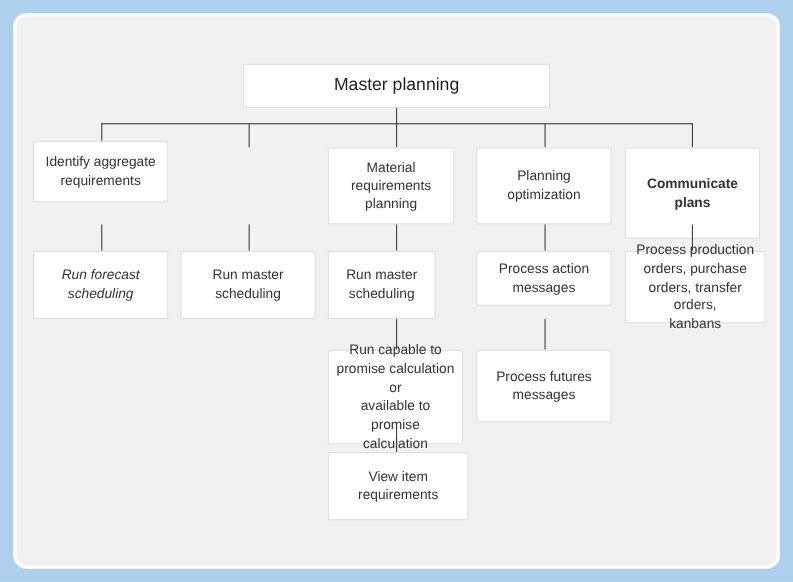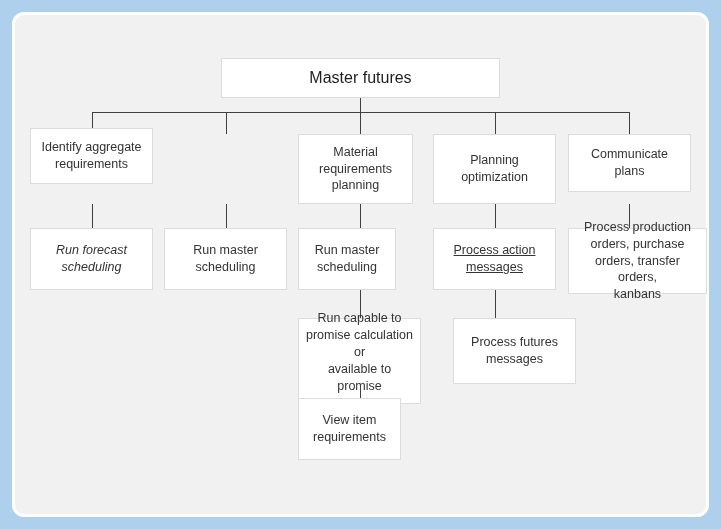--- a/index.html
+++ b/index.html
@@ -73,21 +73,21 @@
 </style>
 </head>
 <body>
 
 <div id="canvas">
 
   <div id="panel"></div>
 
   <div id="diagram">
 
-    <div class="node root" style="left:221px; top:58px; width:279px; height:40px;">Master futures</div>
+    <div class="node root" style="left:221px; top:58px; width:279px; height:40px;">Master planning</div>
 
     <div class="line v" style="left:360px; top:98px; height:15px;"></div>
 
     <div class="line h" style="left:92px; top:112px; width:538px;"></div>
 
     <div class="line v" style="left:92px;  top:112px; height:22px;"></div>
     <div class="line v" style="left:226px; top:112px; height:22px;"></div>
     <div class="line v" style="left:360px; top:112px; height:22px;"></div>
     <div class="line v" style="left:495px; top:112px; height:22px;"></div>
     <div class="line v" style="left:629px; top:112px; height:22px;"></div>
@@ -115,39 +115,39 @@
 
     <div class="line v" style="left:360px; top:290px; height:28px;"></div>
 
     <div class="node" style="left:298px; top:318px; width:123px; height:86px;">Run capable to
 promise calculation or
 available to promise
 calculation</div>
 
     <div class="line v" style="left:360px; top:384px; height:27px;"></div>
 
-    <div class="node" style="left:298px; top:398px; width:103px; height:62px;">View item
+    <div class="node" style="left:298px; top:411px; width:128px; height:62px;">View item
 requirements</div>
 
     <div class="node" style="left:433px; top:134px; width:123px; height:70px;">Planning
 optimization</div>
 
     <div class="line v" style="left:495px; top:204px; height:24px;"></div>
 
-    <div class="node" style="left:433px; top:228px; width:123px; height:62px;text-decoration:underline;">Process action
+    <div class="node" style="left:433px; top:228px; width:123px; height:50px;">Process action
 messages</div>
 
     <div class="line v" style="left:495px; top:290px; height:28px;"></div>
 
-    <div class="node" style="left:433px; top:318px; width:123px; height:66px;margin-left:20px;">Process futures
+    <div class="node" style="left:433px; top:318px; width:123px; height:66px;">Process futures
 messages</div>
 
-    <div class="node" style="left:568px; top:134px; width:123px; height:58px;">Communicate plans</div>
+    <div class="node" style="left:568px; top:134px; width:123px; height:83px;font-weight:bold;">Communicate plans</div>
 
     <div class="line v" style="left:629px; top:204px; height:24px;"></div>
 
-    <div class="node" style="left:568px; top:228px; width:139px; height:66px;">Process production
+    <div class="node" style="left:568px; top:228px; width:128px; height:66px;">Process production
 orders, purchase
 orders, transfer orders,
 kanbans</div>
 
   </div>
 </div>
 
 </body></html>

